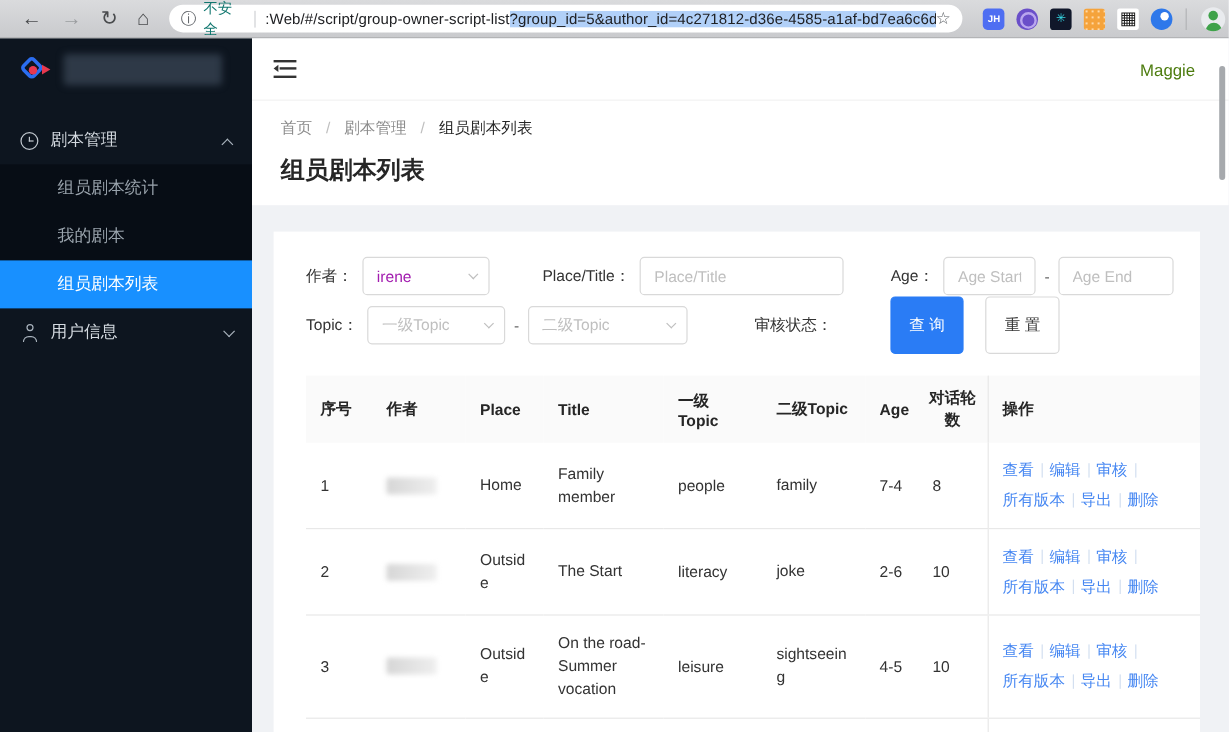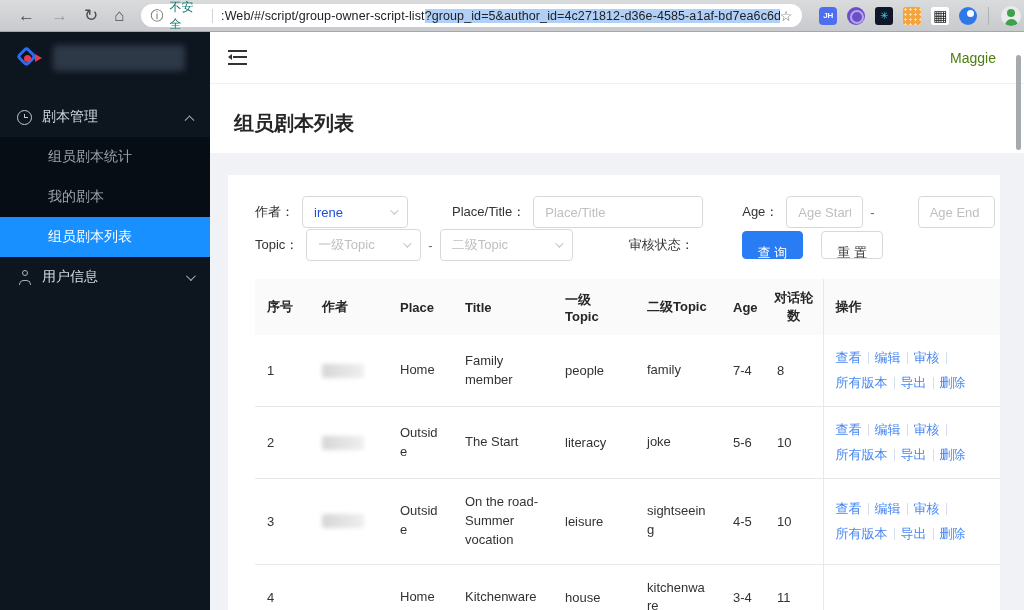--- a/index.html
+++ b/index.html
@@ -89,28 +89,28 @@
   .page-title { font-size:20px; font-weight:600; color:#262626; margin-top:12px; }
   .content { padding:22px 24px 0 18px; }
   .card { background:#fff; padding:21px 0 0 27px; min-height:440px; }
 
   
   .f-row { display:flex; align-items:center; font-size:13px; color:#333; }
   .f-row + .f-row { margin-top:1px; }
   .f-label { margin-right:8px; white-space:nowrap; }
   .sel { height:32px; border:1px solid #d9d9d9; border-radius:4px; background:#fff;
     display:flex; align-items:center; padding:0 11px; cursor:pointer; }
-  .sel .val { color:#1d4ed8; } .sel .ph { color:#bfbfbf; }
+  .sel .val { color:#a21caf; } .sel .ph { color:#bfbfbf; }
   .sel .dn { margin-left:auto; width:6px; height:6px; border-right:1.4px solid #bfbfbf;
     border-bottom:1.4px solid #bfbfbf; transform:rotate(45deg) translateY(-2px); }
   .inp { height:32px; border:1px solid #d9d9d9; border-radius:4px; padding:0 11px;
     font-size:13px; color:#333; font-family:inherit; outline:none; }
   .inp::placeholder { color:#bfbfbf; }
   .dash { margin:0 7px; color:#666; }
-  .btn { height:28px; padding:12px 15px; border-radius:4px; font-size:13px; cursor:pointer;
+  .btn { height:48px; padding:12px 15px; border-radius:4px; font-size:13px; cursor:pointer;
     font-family:inherit; border:1px solid transparent; }
   .btn-primary { background:#2a7cf5; color:#fff; border-color:#2a7cf5; }
   .btn-default { background:#fff; color:#333; border-color:#d9d9d9; }
 
   
   .tbl { width:745px; border-collapse:collapse; font-size:13px; color:#333; margin-top:18px; table-layout:fixed; }
   .tbl th { background:#fafafa; text-align:left; font-weight:600; color:#262626;
     padding:10px 12px; vertical-align:middle; }
   .tbl td { padding:14px 12px; border-bottom:1px solid #e8e8e8; vertical-align:middle; }
   .c-idx{width:55px;} .c-author{width:78px;} .c-place{width:65px;} .c-title{width:100px;}
@@ -202,38 +202,45 @@
     <span class="fold">
         <i></i>
         <i></i>
         <i></i>
         <span class="tri"></span>
       </span>
     <span class="user-name">Maggie</span>
   </div>
 
   <div class="page-head">
+    <div class="crumbs">
+      <span>首页</span>
+      <span class="sep">/</span>
+      <span>剧本管理</span>
+      <span class="sep">/</span>
+      <span class="cur">组员剧本列表</span>
+    </div>
     <div class="page-title">组员剧本列表</div>
   </div>
 
   <div class="content">
     <div class="card">
 
       <div class="f-row">
         <span class="f-label">作者：</span>
         <div class="sel" style="width:106px;">
           <span class="val">irene</span>
           <span class="dn"></span>
         </div>
         <span class="f-label" style="margin-left:44px;">Place/Title：</span>
         <input class="inp" style="width: 170px;" placeholder="Place/Title">
         <span class="f-label" style="margin-left:39px;">Age：</span>
         <input class="inp" style="width: 77px;" placeholder="Age Start">
         <span class="dash">-</span>
-        <input class="inp" style="width: 77px; margin-left: 36px;" placeholder="Age End">
+        <input class="inp" style="width: 96px;" placeholder="Age End">
       </div>
 
       <div class="f-row">
         <span class="f-label">Topic：</span>
         <div class="sel" style="width:115px;">
           <span class="ph">一级Topic</span>
           <span class="dn"></span>
         </div>
         <span class="dash">-</span>
         <div class="sel" style="width:133px;">
@@ -289,21 +296,21 @@
           </tr>
           <tr>
             <td class="c-idx">2</td>
             <td class="c-author">
                 <div class="blur-chip"></div>
               </td>
             <td class="c-place">Outside</td>
             <td class="c-title">The Start</td>
             <td class="c-t1">literacy</td>
             <td class="c-t2">joke</td>
-            <td class="c-age">5-6</td>
+            <td class="c-age">2-6</td>
             <td class="c-rounds">10</td>
             <td class="c-ops">
                 <div class="ops">
               <a>查看</a>
                   <i class="sep"></i>
               <a>编辑</a>
                   <i class="sep"></i>
               <a>审核</a>
                   <i class="sep"></i>
               <a>所有版本</a>

